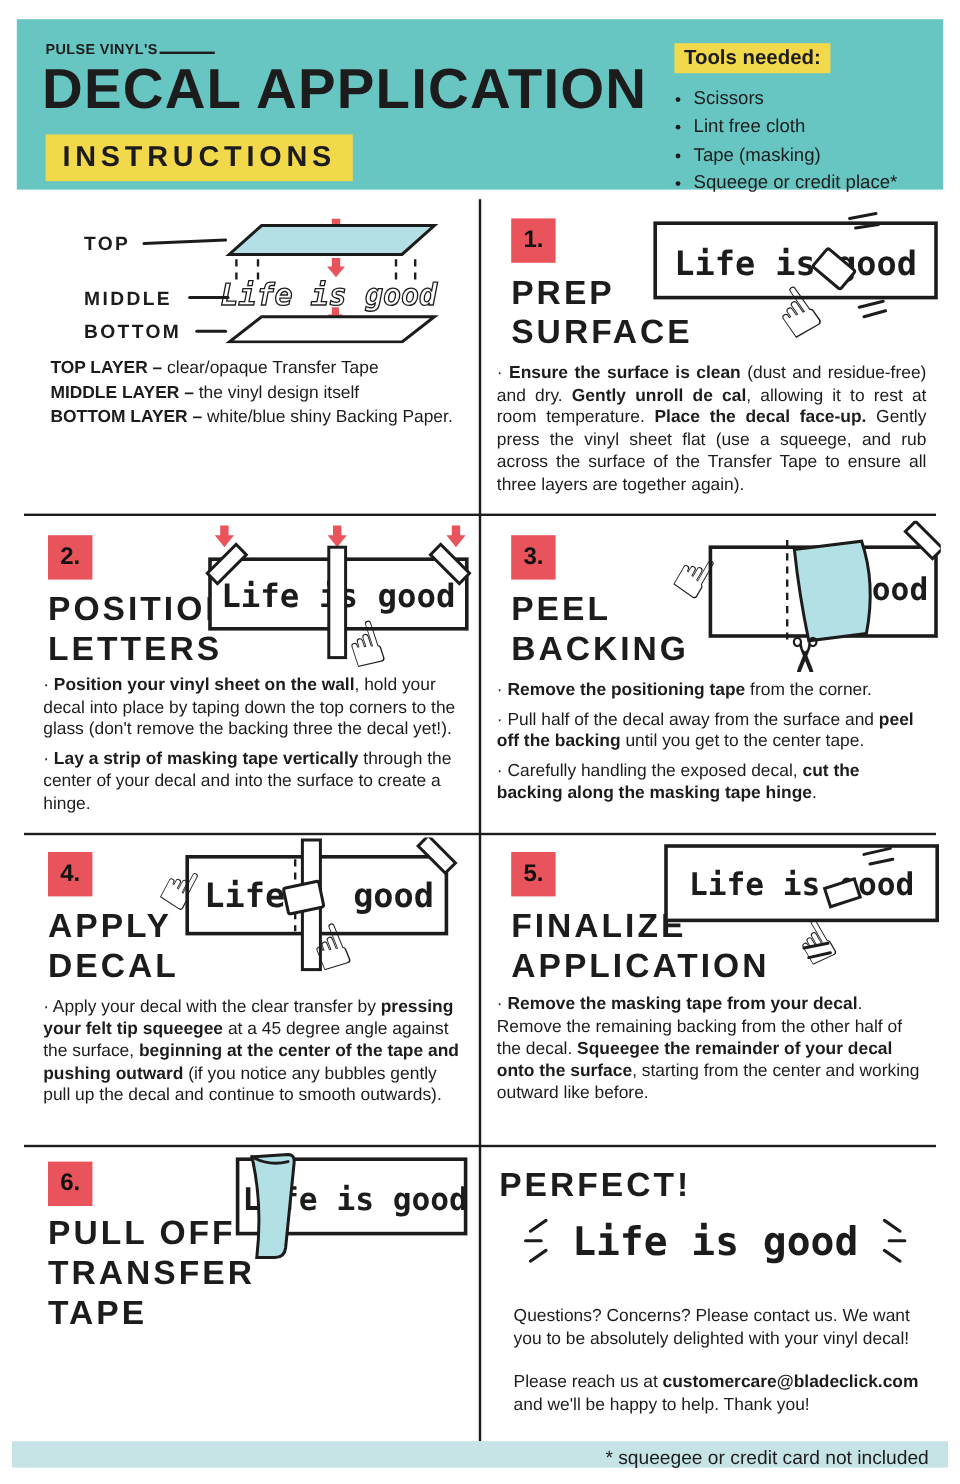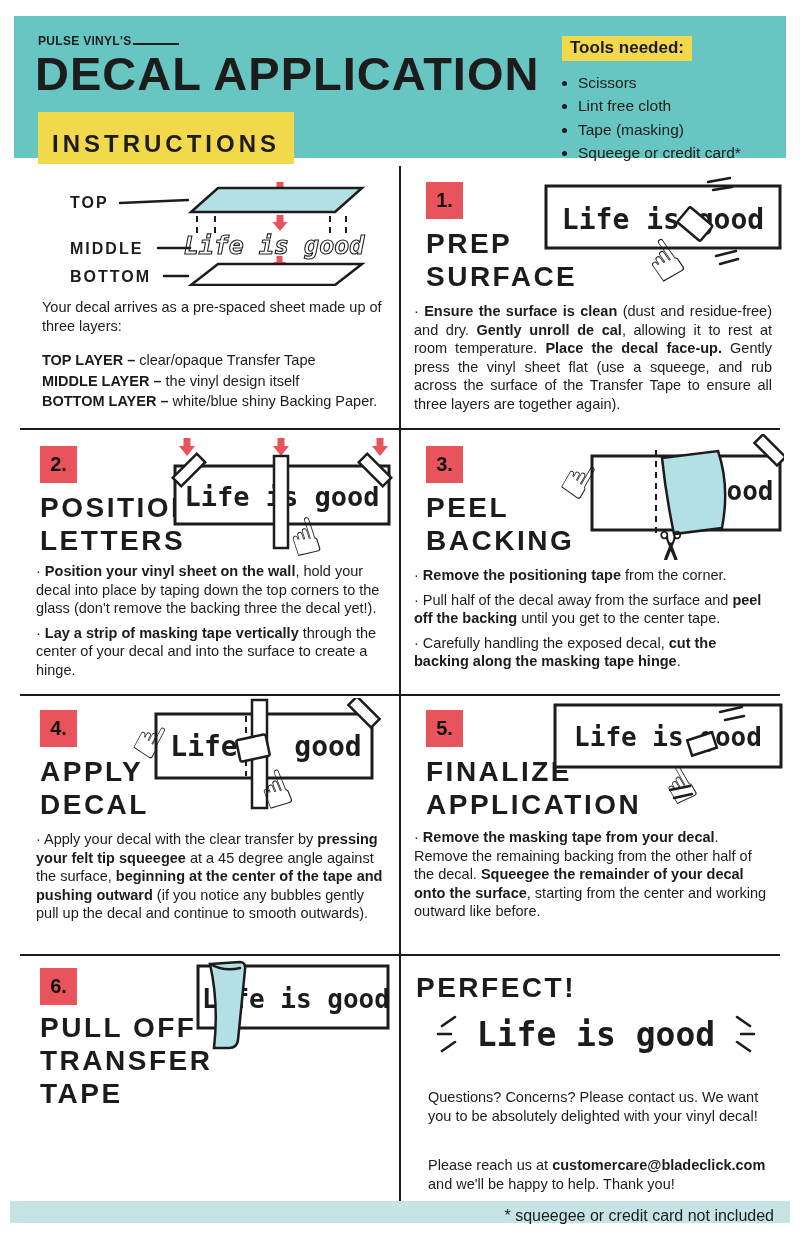--- a/index.html
+++ b/index.html
@@ -10,21 +10,21 @@
   html,body{margin:0;padding:0}
   body{width:800px;height:1237px;background:#fff;font-family:"Liberation Sans",sans-serif;color:var(--ink)}
   .page{position:relative;width:800px;height:1237px;background:#fff;overflow:hidden}
 
   
   .header{position:absolute;left:14px;top:16px;right:14px;height:142px;background:var(--teal)}
   .brand{position:absolute;left:24px;top:18px;font-size:12px;font-weight:bold;letter-spacing:.3px}
   .brand-line{display:inline-block;width:46px;height:2px;background:var(--ink);margin-left:2px}
   .title{position:absolute;left:21px;top:30px;margin:0;font-size:47px;font-weight:bold;letter-spacing:1px;color:var(--ink);white-space:nowrap}
   .chip{display:inline-block;background:var(--yellow);color:var(--ink);font-weight:bold}
-  .subtitle{position:absolute;left:24px;top:96px;font-size:24px;letter-spacing:4px;padding:18px 14px 6px}
+  .subtitle{position:absolute;left:24px;top:96px;font-size:24px;letter-spacing:4px;padding:5px 14px 6px}
   .tools{position:absolute;top:20px;right:22px;width:202px}
   .tools-label{font-size:17px;padding:2px 8px 3px}
   .tools-list{margin:10px 0 0 16px;padding:0;font-size:15.5px;line-height:1.5;font-weight:500}
 
   
   .vline{position:absolute;left:399px;top:166px;width:2px;height:1035px;background:var(--ink)}
   .hline{position:absolute;left:20px;width:760px;height:2px;background:var(--ink)}
 
   
   .cell{position:absolute}
@@ -73,21 +73,21 @@
       <span>PULSE VINYL'S</span><span class="brand-line"></span>
     </div>
     <h1 class="title">DECAL APPLICATION</h1>
     <div class="chip subtitle">INSTRUCTIONS</div>
     <aside class="tools">
       <div class="chip tools-label">Tools needed:</div>
       <ul class="tools-list">
         <li>Scissors</li>
         <li>Lint free cloth</li>
         <li>Tape (masking)</li>
-        <li>Squeege or credit card*</li>
+        <li>Squeege or credit place*</li>
       </ul>
     </aside>
   </header>
 
   <div class="vline"></div>
   <div class="hline" style="top:428px"></div>
   <div class="hline" style="top:694px"></div>
   <div class="hline" style="top:954px"></div>
 
   <section class="cell cell-l" style="left:20px;top:170px;width:375px;height:256px">
@@ -100,21 +100,20 @@
       <path class="red-fill" d="M208.5,33 h7 v7 h4 l-7.5,9 -7.5,-9 h4 z"></path>
       <text class="script-text" x="206" y="72" font-size="25">Life is good</text>
       <text class="diag-label" x="2" y="72">MIDDLE</text>
       <path class="ln" d="M90,66 L122,66" stroke-width="2"></path>
       <path class="red-fill" d="M208.5,74 h6 v6 h3.5 l-6.5,8 -6.5,-8 h3.5 z"></path>
       <polygon class="white-fill" points="150,82 294,82 267,103 123,103"></polygon>
       <text class="diag-label" x="2" y="100">BOTTOM</text>
       <path class="ln" d="M96,94 L120,94" stroke-width="2"></path>
     </svg>
     <div class="bw" style="left:22px;right:8px;top:128px">
-      <p class="lead">Your decal arrives as a pre-spaced sheet made up of three layers:</p>
       <p class="layer-line"><span class="b">TOP LAYER –</span><span> clear/opaque Transfer Tape</span></p>
       <p class="layer-line"><span class="b">MIDDLE LAYER –</span><span> the vinyl design itself</span></p>
       <p class="layer-line"><span class="b">BOTTOM LAYER –</span><span> white/blue shiny Backing Paper.</span></p>
     </div>
   </section>
 
   <section class="cell cell-r" style="left:406px;top:170px;width:380px;height:256px">
     <div class="badge">1.</div>
     <h2 class="step-title"><span>PREP</span><br><span>SURFACE</span></h2>
     <svg class="illus" style="left:136px;top:6px;width:242px;height:108px" viewBox="0 0 242 108">
@@ -220,21 +219,21 @@
     <div class="decal-row">
       <svg width="26" height="40" viewBox="0 0 26 40">
         <path class="ln2" d="M20,3 L7,12 M3,20 L16,20 M7,37 L20,28"></path>
       </svg>
       <span class="decal-big">Life is good</span>
       <svg width="26" height="40" viewBox="0 0 26 40">
         <path class="ln2" d="M6,3 L19,12 M23,20 L10,20 M19,37 L6,28"></path>
       </svg>
     </div>
     <div class="bw" style="left:22px;right:12px;top:130px">
-      <p class="bp" style="margin-bottom:31px">Questions? Concerns? Please contact us. We want you to be absolutely delighted with your vinyl decal!</p>
+      <p class="bp" style="margin-bottom:18px">Questions? Concerns? Please contact us. We want you to be absolutely delighted with your vinyl decal!</p>
       <p class="bp"><span>Please reach us at </span><span class="b">customercare@bladeclick.com</span><span> and we'll be happy to help. Thank you!</span></p>
     </div>
   </section>
 
   <footer class="footnote">
     <span>* squeegee or credit card not included</span>
   </footer>
 
 </div>
 

